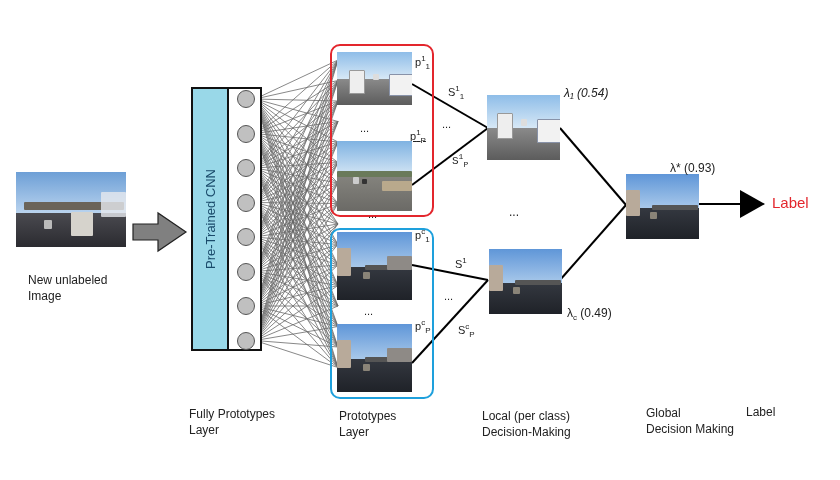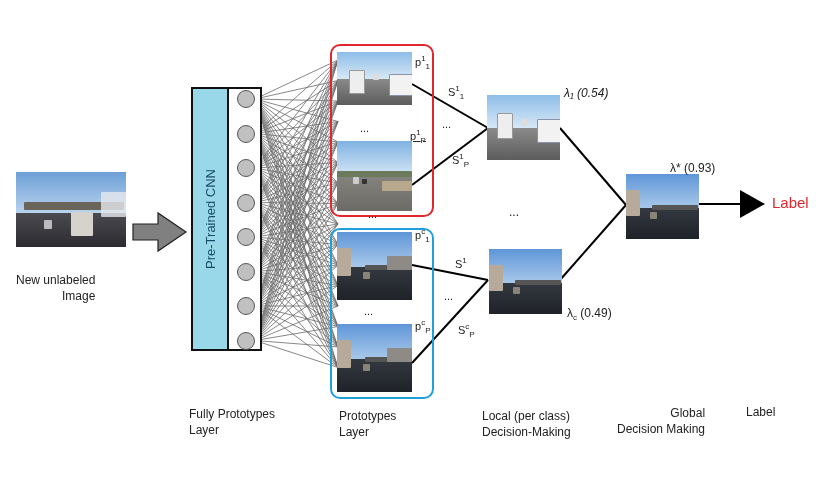--- a/index.html
+++ b/index.html
@@ -168,21 +168,21 @@
 </svg>
 
 <div class="photo" style="left:16px;top:172px;width:110px;height:75px;">
   <div class="sky" style="height:55%;background:linear-gradient(#6d9fd6,#b9d3ee);"></div>
   <div class="road" style="height:45%;background:linear-gradient(#4a4a50,#2b2b30);"></div>
   <div class="veh" style="left:8px;top:30px;width:100px;height:8px;background:#6b6459;"></div>
   <div class="veh" style="left:55px;top:40px;width:22px;height:24px;background:#d6d3cc;"></div>
   <div class="veh" style="left:28px;top:48px;width:8px;height:9px;background:#bbb;"></div>
   <div class="veh" style="left:85px;top:20px;width:25px;height:25px;background:#e6e8ee;opacity:.8;"></div>
 </div>
-<div class="abs lbl" style="left:16px;top:272px;text-align:right;">
+<div class="abs lbl" style="left:28px;top:272px;">
   <div>New unlabeled</div>
   <div>Image</div>
 </div>
 
 <div class="abs" style="left:191px;top:87px;width:38px;height:264px;background:#99d8e8;border:2px solid #111;box-sizing:border-box;">
   <div style="position:absolute;left:50%;top:50%;transform:translate(-50%,-50%) rotate(-90deg);white-space:nowrap;font-size:13px;color:#1a4a6a;">Pre-Trained CNN</div>
 </div>
 <div class="abs" style="left:229px;top:87px;width:33px;height:264px;background:#fff;border:2px solid #111;border-left:none;box-sizing:border-box;">
 </div>
 <div id="neurons">
@@ -241,21 +241,21 @@
   <div class="veh" style="left:0;top:16px;width:14px;height:28px;background:#b8aa9a;"></div>
   <div class="veh" style="left:28px;top:33px;width:44px;height:5px;background:#555;"></div>
   <div class="veh" style="left:26px;top:40px;width:7px;height:7px;background:#8a8478;"></div>
   <div class="veh" style="left:50px;top:24px;width:25px;height:14px;background:#8e8a86;"></div>
 </div>
 
 <div class="abs small" style="left:448px;top:84px;">
   <span>S</span><sup>1</sup><sub>1</sub>
 </div>
 <div class="abs small" style="left:442px;top:118px;">...</div>
-<div class="abs small" style="left:452px;top:152px;">
+<div class="abs small" style="left:452px;top:152px;font-family:Liberation Mono, monospace;">
   <span>S</span><sup>1</sup><sub>P</sub>
 </div>
 <div class="abs small" style="left:455px;top:256px;">
   <span>S</span><sup>1</sup><sub></sub>
 </div>
 <div class="abs small" style="left:444px;top:290px;">...</div>
 <div class="abs small" style="left:458px;top:322px;">
   <span>S</span><sup>c</sup><sub>P</sub>
 </div>
 
@@ -295,17 +295,17 @@
   <div>Layer</div>
 </div>
 <div class="abs lbl" style="left:339px;top:408px;">
   <div>Prototypes</div>
   <div>Layer</div>
 </div>
 <div class="abs lbl" style="left:482px;top:408px;">
   <div>Local (per class)</div>
   <div>Decision-Making</div>
 </div>
-<div class="abs lbl" style="left:617px;top:405px;text-align:right;">
+<div class="abs lbl" style="left:646px;top:405px;">
   <div>Global</div>
   <div>Decision Making</div>
 </div>
 <div class="abs lbl" style="left:746px;top:404px;">Label</div>
 
 </body></html>

